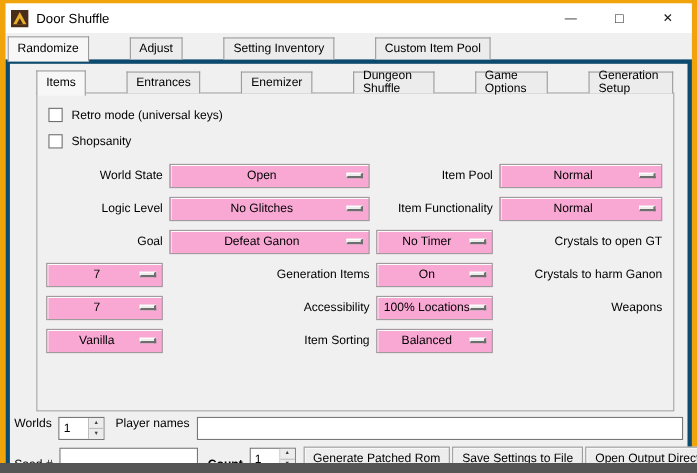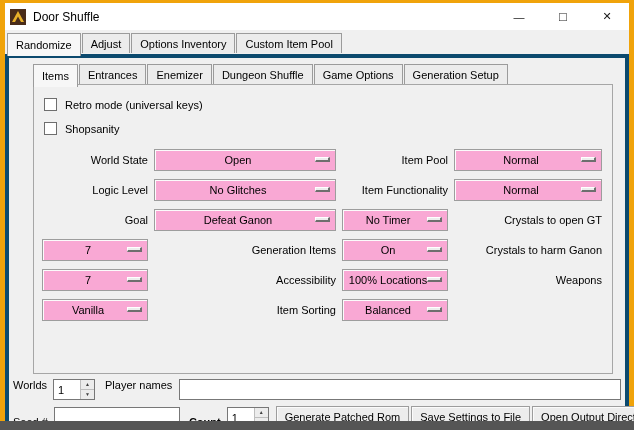--- a/index.html
+++ b/index.html
@@ -20,21 +20,21 @@
   .app-icon { width:16px; height:16px; margin:0 7px 0 5px; flex:0 0 auto; }
   .title-text { font-size:12px; color:#000; }
   .win-controls { margin-left:auto; display:flex; height:100%; }
   .win-btn { width:44px; height:100%; display:flex; align-items:center; justify-content:center;
              font-size:11px; color:#1a1a1a; cursor:default; }
   .win-btn.max { font-size:13px; }
 
   
   .content { height:395px; background:#f0f0f0; position:relative; }
 
-  .tabbar { display:flex; align-items:flex-start; padding:3px 0 0 2px; height:24px; position:relative; z-index:2; }
+  .tabbar { display:flex; align-items:center; padding:3px 0 0 2px; height:24px; position:relative; z-index:2;gap:36px; }
   .tab { padding:0 8px; font-size:11px; background:#ececec;
          border:1px solid #9b9b9b; border-bottom:none; margin-right:1px;
          height:20px; display:flex; align-items:center; cursor:default; }
   .tab.active { background:#f7f7f7; height:23px; margin-bottom:-1px; padding-bottom:1px; }
 
   .outer-pane { position:absolute; top:24px; left:0; right:0; bottom:0;
                 border:4px solid #0c4a6e; background:#f0f0f0; }
 
   .inner-tabbar { margin:3px 12px 0 24px; padding-left:0; }
   .inner-pane { margin:0 12px 0 24px; height:290px; border:1px solid #a6a6a6;
@@ -95,21 +95,21 @@
       <div class="win-btn max">□</div>
       <div class="win-btn">✕</div>
     </div>
   </div>
 
   <div class="content">
 
     <div class="tabbar">
       <div class="tab active">Randomize</div>
       <div class="tab">Adjust</div>
-      <div class="tab">Options Inventory</div>
+      <div class="tab">Setting Inventory</div>
       <div class="tab">Custom Item Pool</div>
     </div>
 
     <div class="outer-pane">
 
       <div class="tabbar inner-tabbar">
         <div class="tab active">Items</div>
         <div class="tab">Entrances</div>
         <div class="tab">Enemizer</div>
         <div class="tab">Dungeon Shuffle</div>

